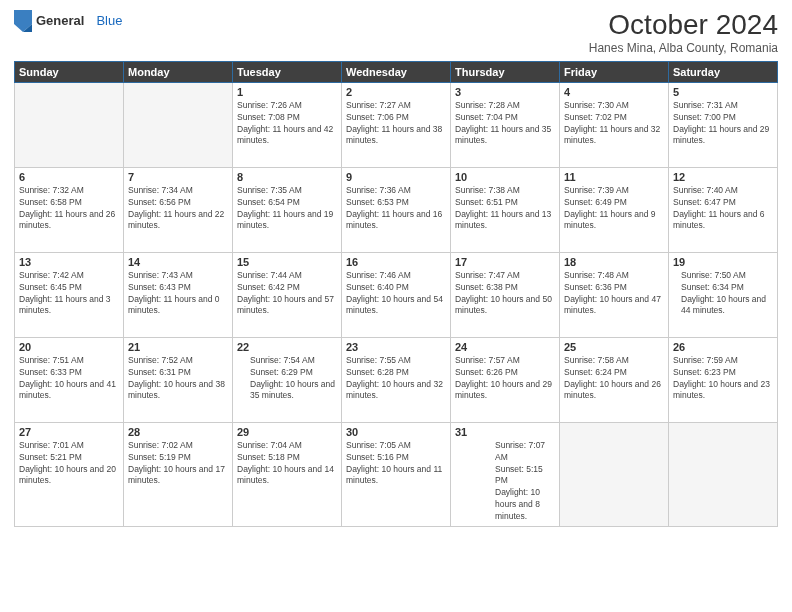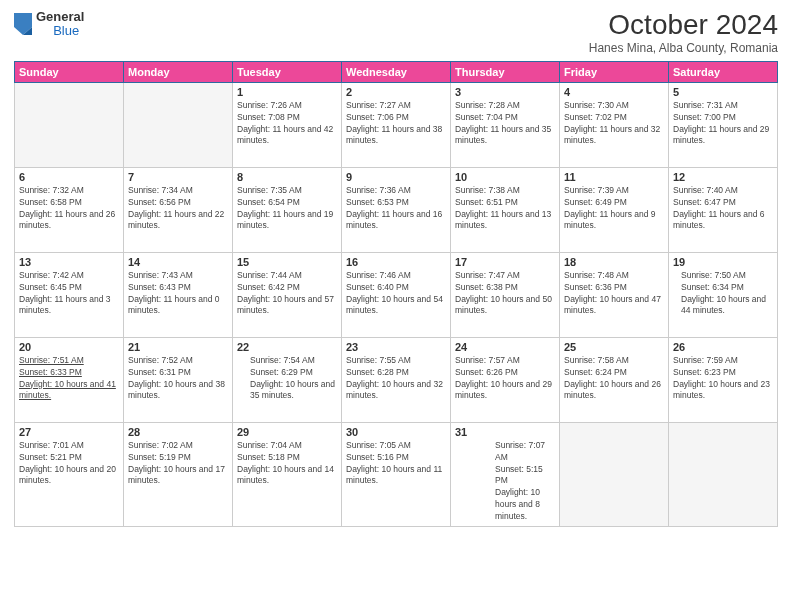--- a/index.html
+++ b/index.html
@@ -22,23 +22,22 @@
       align-items: flex-start;
       margin-bottom: 6px;
     }
     .logo {
       display: flex;
       align-items: center;
       gap: 2px;
     }
     .logo-text {
       display: flex;
-      flex-direction: column;
+      flex-direction: row;
       line-height: 1.1;
-      align-items: center;
     }
     .logo-general {
       font-size: 13px;
       font-weight: bold;
       color: #333;
     }
     .logo-blue {
       font-size: 13px;
       font-weight: normal;
       color: #1a6abf;
@@ -61,21 +60,21 @@
     .subtitle {
       font-size: 12px;
       color: #555;
     }
     .calendar {
       width: 100%;
       border-collapse: collapse;
       table-layout: fixed;
     }
     .calendar th {
-      background: #ec4899;
+      background: #404040;
       color: #fff;
       font-size: 11px;
       font-weight: bold;
       padding: 4px 4px;
       text-align: left;
       border: 1px solid #2d6aa0;
     }
     .calendar td {
       border: 1px solid #ccc;
       vertical-align: top;
@@ -254,21 +253,21 @@
           <td>
             <span class="day-number">19</span>
             <div class="day-info" style="white-space: pre-line; margin-left: 8px;">Sunrise: 7:50 AM
 Sunset: 6:34 PM
 Daylight: 10 hours and 44 minutes.</div>
           </td>
         </tr>
         <tr>
           <td>
             <span class="day-number">20</span>
-            <div class="day-info" style="white-space: pre-line; text-decoration: underline;">Sunrise: 7:51 AM
+            <div class="day-info" style="white-space: pre-line;">Sunrise: 7:51 AM
 Sunset: 6:33 PM
 Daylight: 10 hours and 41 minutes.</div>
           </td>
           <td>
             <span class="day-number">21</span>
             <div class="day-info" style="white-space: pre-line;">Sunrise: 7:52 AM
 Sunset: 6:31 PM
 Daylight: 10 hours and 38 minutes.</div>
           </td>
           <td>

